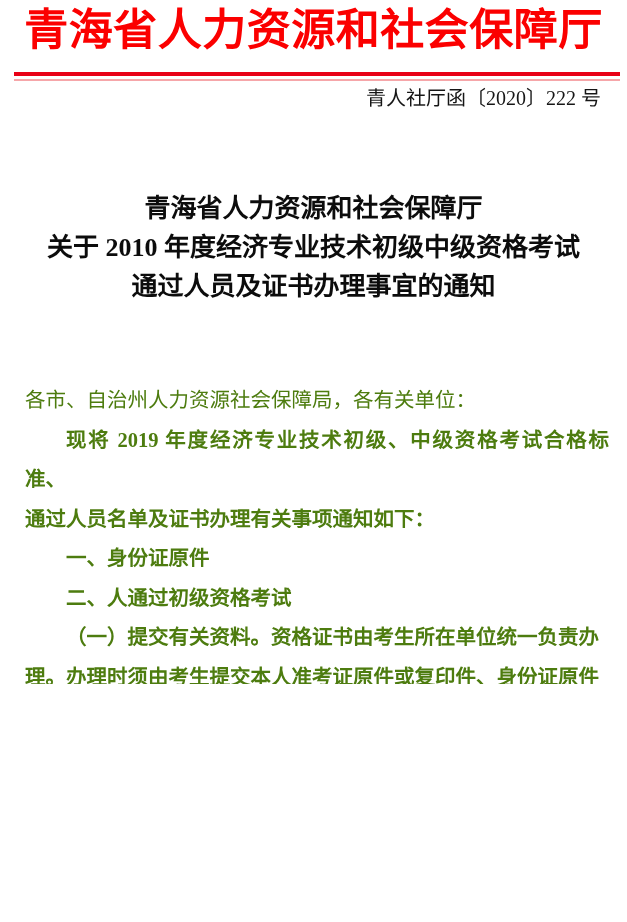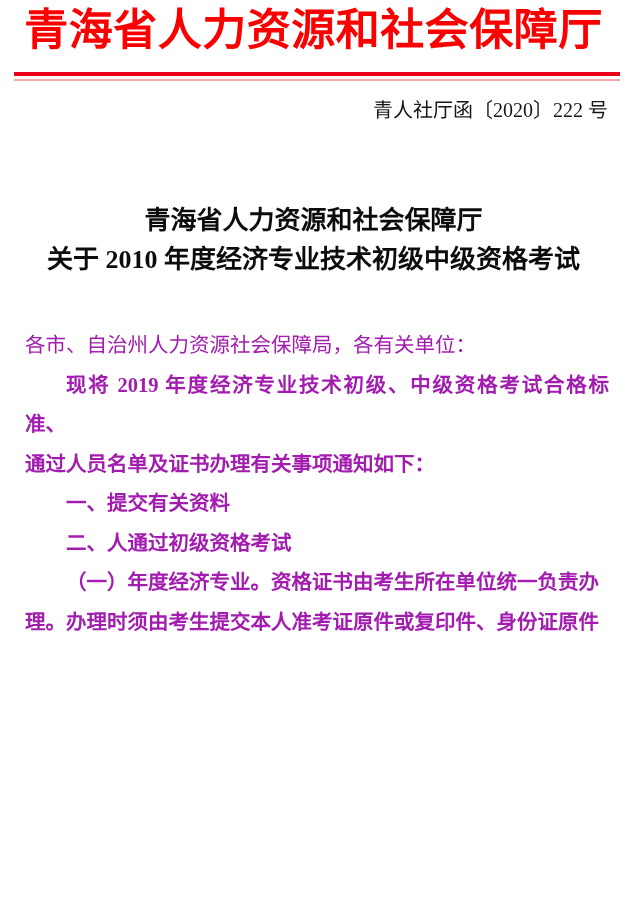--- a/index.html
+++ b/index.html
@@ -19,42 +19,42 @@
     font-weight: bold;
     letter-spacing: 0.5px;
     line-height: 1.16;
     color: #fb0000;
     white-space: nowrap;
   }
   .rule { border: 0; }
   .rule-thick { margin: 16px 7px 0 14px; height: 4px; background: #e90016; }
   .rule-thin  { margin: 3px 7px 0 14px;  height: 2px; background: #f6a6a9; }
   .doc-number {
-    margin-top: 16px;
-    padding-right: 19px;
+    margin-top: 4px;
+    padding-right: 26px;
     text-align: right;
     font-size: 20px;
     line-height: 27px;
     color: #161616;
   }
   .title {
     margin-top: 77px;
     text-align: center;
     font-size: 26px;
     font-weight: bold;
     line-height: 39px;
     color: #0c0c0c;
   }
   .doc-body {
-    margin-top: 47px;
+    margin-top: 75px;
     padding: 0 18px 0 25px;
     font-size: 20.5px;
     line-height: 39.5px;
     text-align: justify;
-    color: #a21caf;
+    color: #4d7c0f;
   }
   .para {
     margin: 0;
     white-space: pre-line; 
   }
   .para.indent { text-indent: 41px; font-weight: bold; }
   .footer-rule { position: absolute; left: 13px; right: 8px; }
   .footer-thick { top: 907px; height: 3px; background: #e06a73; }
   .footer-thin  { top: 913px; height: 2px; background: #f3b9bd; }
 </style>
@@ -66,28 +66,29 @@
   <div class="masthead">青海省人力资源和社会保障厅</div>
 
   <div class="rule rule-thick"></div>
   <div class="rule rule-thin"></div>
 
   <div class="doc-number">青人社厅函〔2020〕222 号</div>
 
   <div class="title">
     <div class="title-line">青海省人力资源和社会保障厅</div>
     <div class="title-line">关于 2010 年度经济专业技术初级中级资格考试</div>
+    <div class="title-line">通过人员及证书办理事宜的通知</div>
   </div>
 
   <div class="doc-body">
     <p class="para">各市、自治州人力资源社会保障局，各有关单位：</p>
     <p class="para indent">现将 2019 年度经济专业技术初级、中级资格考试合格标准、
 通过人员名单及证书办理有关事项通知如下：</p>
-    <p class="para indent">一、提交有关资料</p>
+    <p class="para indent">一、身份证原件</p>
     <p class="para indent">二、人通过初级资格考试</p>
-    <p class="para indent">（一）年度经济专业。资格证书由考生所在单位统一负责办
+    <p class="para indent">（一）提交有关资料。资格证书由考生所在单位统一负责办
 理。办理时须由考生提交本人准考证原件或复印件、身份证原件</p>
   </div>
 
   <div class="footer-rule footer-thick"></div>
   <div class="footer-rule footer-thin"></div>
 
 </div>
 
 </body></html>

